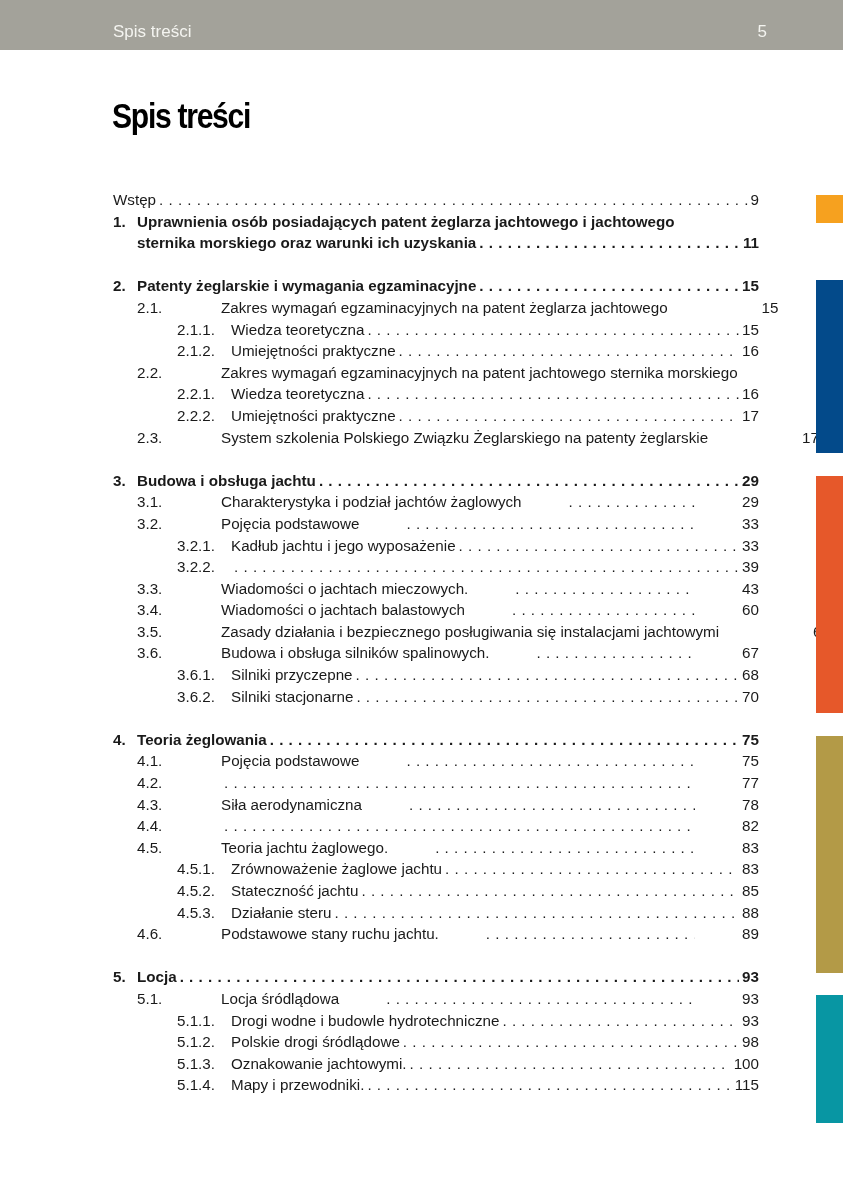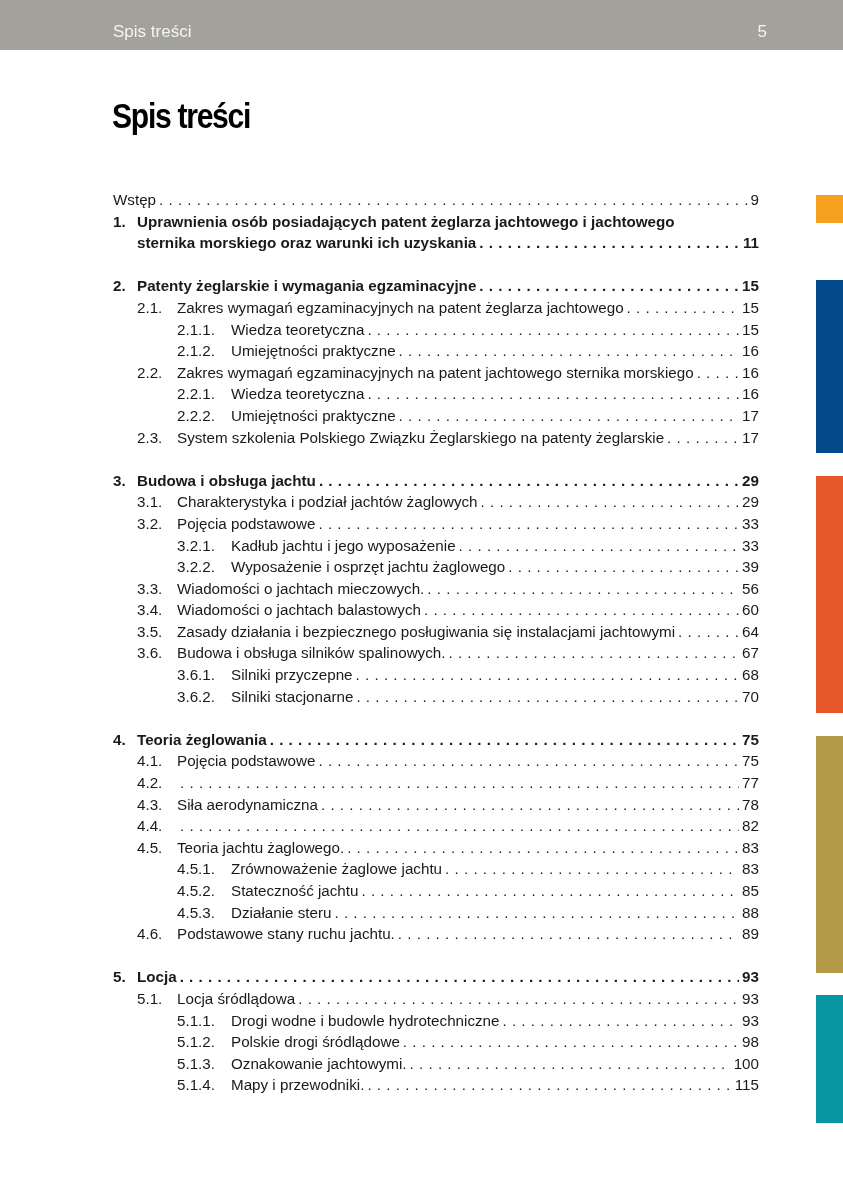--- a/index.html
+++ b/index.html
@@ -7,21 +7,21 @@
   .header { position: absolute; left: 0; top: 0; width: 843px; height: 50px; background: #a3a29a; }
   .header .run-title { position: absolute; left: 113px; top: 22px; font-size: 17px; color: #f4f4f0; font-family: "Liberation Sans", sans-serif; }
   .header .page-num { position: absolute; right: 76px; top: 22px; font-size: 17px; color: #f4f4f0; }
   .title { position: absolute; left: 112px; top: 96px; font-family: "Liberation Sans", sans-serif; font-weight: bold; font-size: 35px; letter-spacing: -1.5px; transform: scaleX(0.86); transform-origin: left top; color: #000; margin: 0; }
   .toc { position: absolute; left: 113px; top: 189px; width: 646px; }
   .row { position: relative; display: flex; align-items: flex-end; height: 21.6px; font-size: 15.2px; line-height: 21.6px; white-space: nowrap; }
   .row.bold { font-weight: bold; }
   .row.gap-before { margin-top: 21.6px; }
   .row .num { flex: none; }
   .row.l0 .num { width: 24px; }
-  .row.l1 { padding-left: 24px; }
+  .row.l1 { padding-left: 24px; gap: 44px; }
   .row.l1 .num { width: 40px; }
   .row.l2 { padding-left: 64px; }
   .row.l2 .num { width: 54px; margin-top: 39px; }
   .row .label { flex: none; }
   .row .leader { flex: 1 1 auto; overflow: hidden; margin: 0 3px; letter-spacing: 4.2px; color: #1a1a1a; }
   .row .leader::before { content: ". . . . . . . . . . . . . . . . . . . . . . . . . . . . . . . . . . . . . . . . . . . . . . . . . . . . . . . . . . . . . . . . . . . . . . . . . . . . . . . . . . . . . . . . . . . . . . . . . . . . . . . . . . . . . . . . . . . . . . . . . . . . . . . . . . . . . . . . . . . . . . . . . . . . . . . . . . . . . . . . . . . . . . . . . . . . . . . . . . . . . . . . . . . . . . . . . . . . . . . . . . . . . . . . ."; letter-spacing: 0; word-spacing: 1px; }
   .row .page { flex: none; text-align: right; }
   .tab { position: absolute; left: 816px; width: 27px; }
 </style>
 </head>
@@ -118,29 +118,28 @@
         <span class="page">33</span>
       </div>
       <div class="row l2">
         <span class="num">3.2.1.</span>
         <span class="label">Kadłub jachtu i jego wyposażenie</span>
         <span class="leader"></span>
         <span class="page">33</span>
       </div>
       <div class="row l2">
         <span class="num">3.2.2.</span>
-        <span class="label">Wyposażenie i osprzęt jachtu żaglowego</span>
         <span class="leader"></span>
         <span class="page">39</span>
       </div>
       <div class="row l1">
         <span class="num">3.3.</span>
         <span class="label">Wiadomości o jachtach  mieczowych.</span>
         <span class="leader"></span>
-        <span class="page">56</span>
+        <span class="page">43</span>
       </div>
       <div class="row l1">
         <span class="num">3.4.</span>
         <span class="label">Wiadomości o jachtach balastowych</span>
         <span class="leader"></span>
         <span class="page">60</span>
       </div>
       <div class="row l1">
         <span class="num">3.5.</span>
         <span class="label">Zasady działania i bezpiecznego posługiwania się instalacjami jachtowymi</span>

